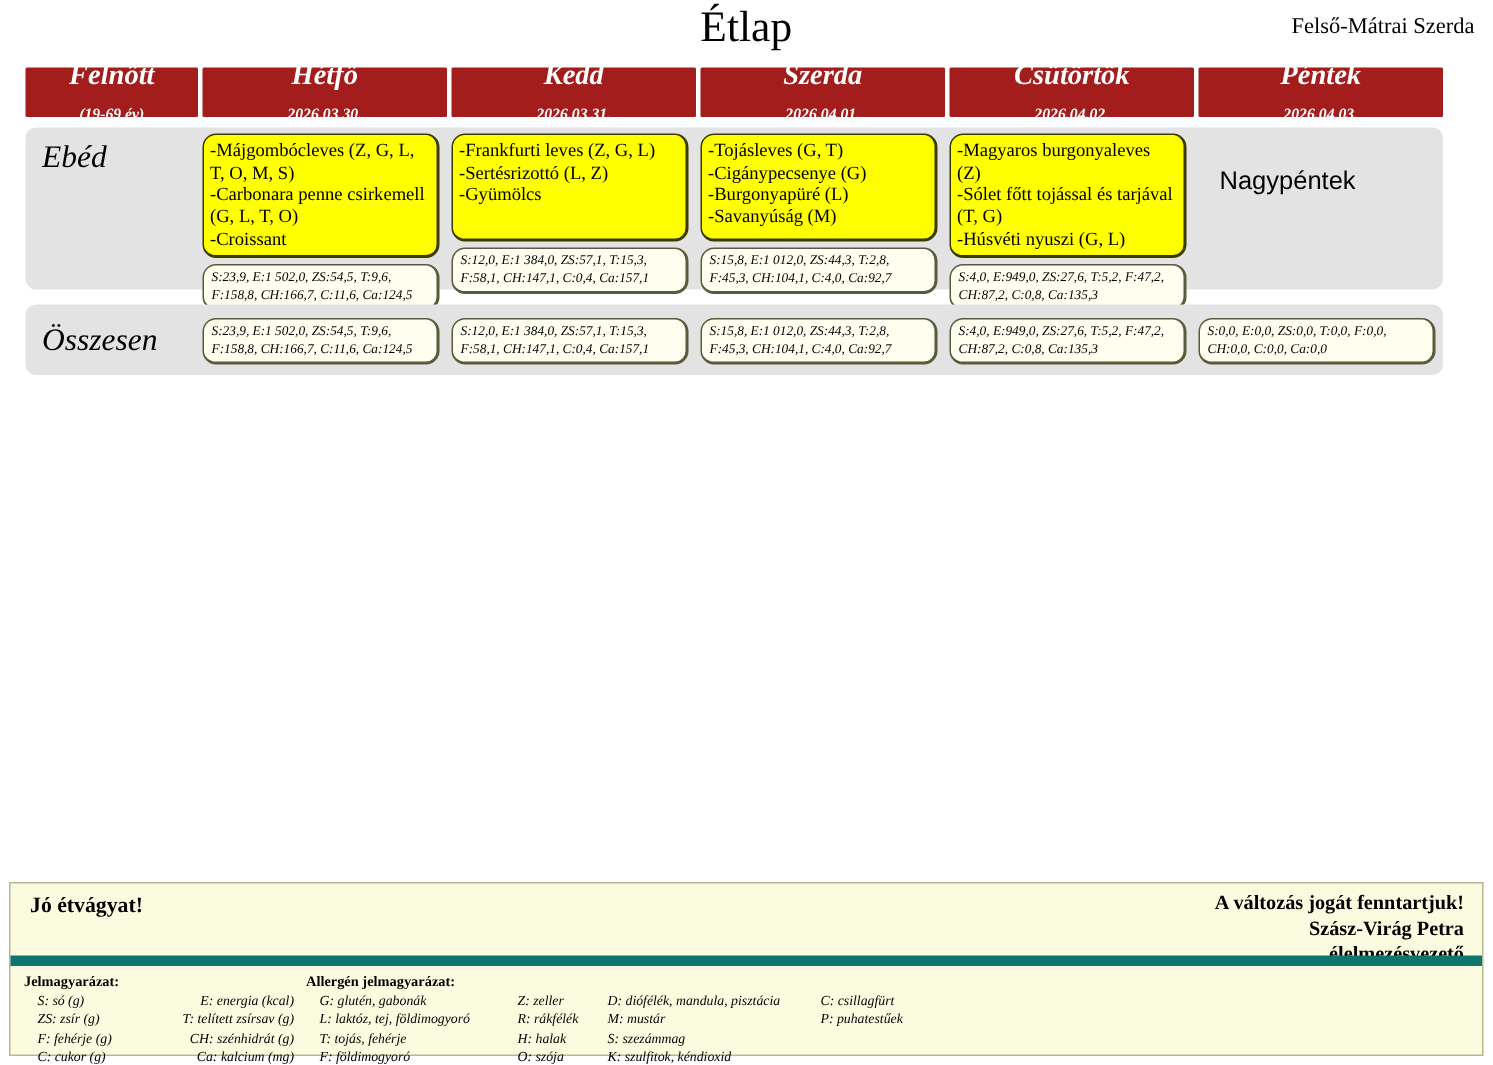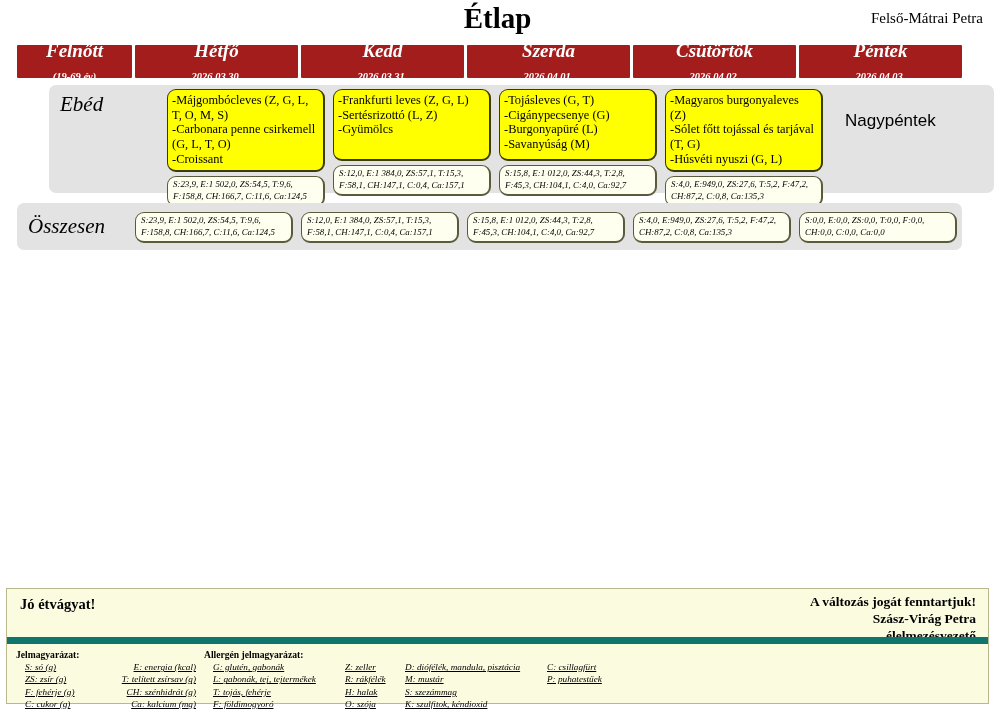--- a/index.html
+++ b/index.html
@@ -10,21 +10,21 @@
     font-family: "Liberation Serif", serif;
     overflow: hidden;
   }
   #page { position: relative; width: 995px; height: 710px; }
 
   
   .topbar { position: relative; height: 42px; }
   .title {
     position: absolute; left: 0; right: 0; top: 2px;
     text-align: center;
-    font-size: 29px; font-weight: bold;
+    font-size: 29px; font-weight: normal;
     font-family: "Liberation Serif", serif;
     color: #000;
     letter-spacing: 0px;
   }
   .kitchen {
     position: absolute; right: 12px; top: 10px;
     font-size: 15px; color: #000;
     font-family: "Liberation Serif", serif;
   }
 
@@ -54,21 +54,21 @@
   .col-label { width: 115px; }
   .col-day   { width: 163px; }
 
   
   .band {
     position: absolute; left: 17px;
     width: 945px;
     background: #e3e3e3;
     border-radius: 7px;
   }
-  .band-lunch { top: 85px; height: 108px; margin-left: 32px; }
+  .band-lunch { top: 85px; height: 108px; }
   .band-total { top: 203px; height: 47px; }
 
   .bandinner { display: flex; height: 100%; }
   .rowlabel {
     width: 115px; flex: 0 0 115px;
     display: flex; align-items: flex-start;
     padding: 7px 0 0 11px;
     font-size: 21px; font-style: italic;
     font-family: "Liberation Serif", serif;
     color: #000;
@@ -157,37 +157,37 @@
     font-family: "Liberation Serif", serif;
     margin-bottom: 1px;
   }
   .legend-cols { display: flex; }
   .legend-col {
     font-size: 9.2px; font-style: italic;
     font-family: "Liberation Serif", serif;
     line-height: 1.35;
     padding-left: 9px;
   }
-  .legend-item { white-space: nowrap; text-decoration: underline; }
+  .legend-item { white-space: nowrap; }
   .w-nutr1 { width: 84px; }
   .w-nutr2 { width: 96px; text-align: right; }
   .lg-gap  { width: 8px; }
   .w-alg1  { width: 132px; }
   .w-alg2  { width: 60px; }
   .w-alg3  { width: 142px; }
   .w-alg4  { width: 100px; }
 </style>
 </head>
 <body>
 
 <div id="page">
 
   <div class="topbar">
     <div class="title">Étlap</div>
-    <div class="kitchen">Felső-Mátrai Petra</div>
+    <div class="kitchen">Felső-Mátrai Szerda</div>
   </div>
 
   <div class="dayrow">
     <div class="dayhead col-label">
       <div class="dname">Felnőtt</div>
       <div class="ddate">(19-69 év)</div>
     </div>
     <div class="dayhead col-day">
       <div class="dname">Hétfő</div>
       <div class="ddate">2026.03.30.</div>
@@ -315,21 +315,21 @@
         </div>
       </div>
 
       <div class="lg-gap"></div>
 
       <div class="legend-block">
         <div class="legend-title">Allergén jelmagyarázat:</div>
         <div class="legend-cols">
           <div class="legend-col w-alg1">
             <div class="legend-item">G: glutén, gabonák</div>
-            <div class="legend-item">L: gabonák, tej, tejtermékek</div>
+            <div class="legend-item">L: laktóz, tej, földimogyoró</div>
             <div class="legend-item">T: tojás, fehérje</div>
             <div class="legend-item">F: földimogyoró</div>
           </div>
           <div class="legend-col w-alg2">
             <div class="legend-item">Z: zeller</div>
             <div class="legend-item">R: rákfélék</div>
             <div class="legend-item">H: halak</div>
             <div class="legend-item">O: szója</div>
           </div>
           <div class="legend-col w-alg3">

